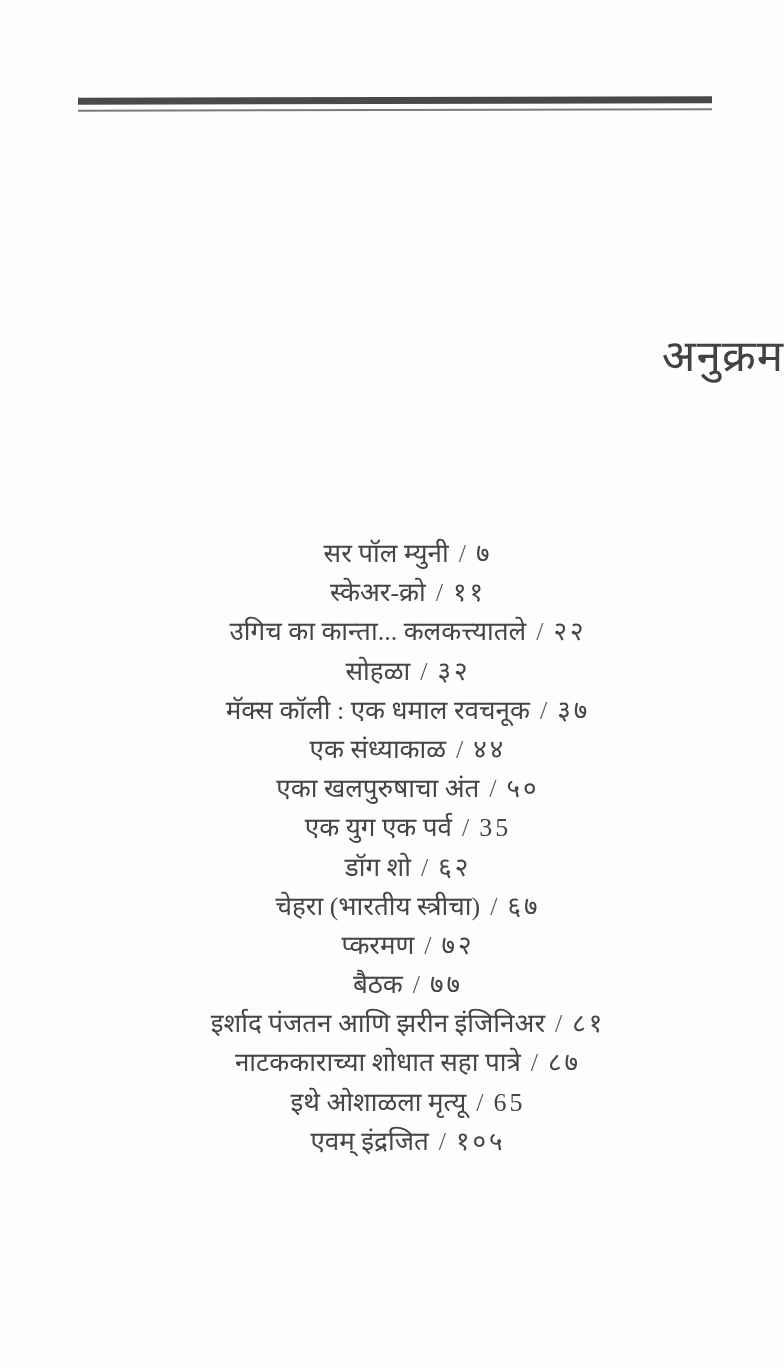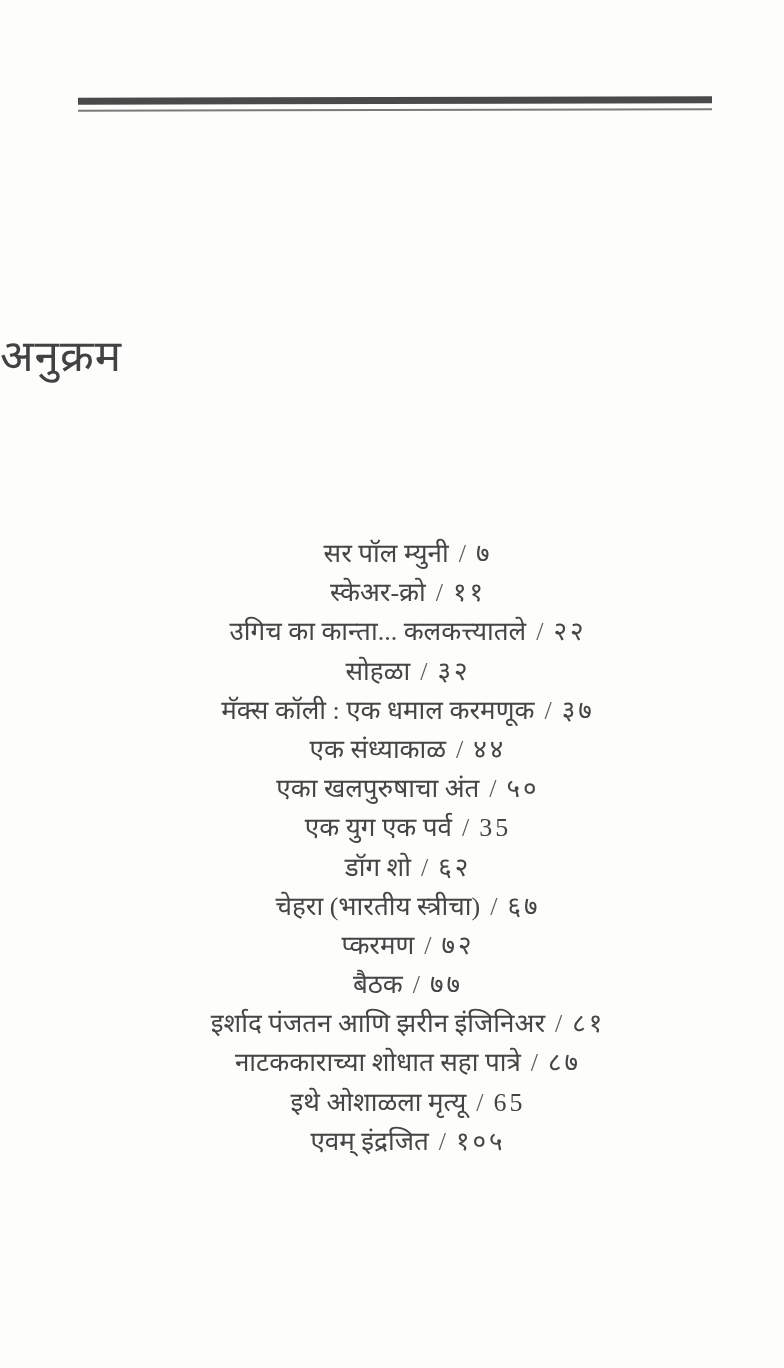--- a/index.html
+++ b/index.html
@@ -31,21 +31,21 @@
     height: 2px;
     background: #7a7a7a;
     margin-top: 5px;
   }
   .title {
     position: absolute;
     top: 324px;
     left: 0;
     width: 100%;
     margin: 0;
-    text-align: left;
+    text-align: right;
     font-size: 44px;
     font-weight: 500;
     letter-spacing: 1px;
     color: #424242;
   }
   .toc {
     position: absolute;
     top: 534px;
     left: 16px;
     width: 100%;
@@ -88,21 +88,21 @@
 
   <div class="toc-row">
     <span class="toc-title">उगिच का कान्ता... कलकत्त्यातले</span><span class="toc-sep">/</span><span class="toc-page">२२</span>
   </div>
 
   <div class="toc-row">
     <span class="toc-title">सोहळा</span><span class="toc-sep">/</span><span class="toc-page">३२</span>
   </div>
 
   <div class="toc-row">
-    <span class="toc-title">मॅक्स कॉली : एक धमाल करमणूक</span><span class="toc-sep">/</span><span class="toc-page">३७</span>
+    <span class="toc-title">मॅक्स कॉली : एक धमाल रवचनूक</span><span class="toc-sep">/</span><span class="toc-page">३७</span>
   </div>
 
   <div class="toc-row">
     <span class="toc-title">एक संध्याकाळ</span><span class="toc-sep">/</span><span class="toc-page">४४</span>
   </div>
 
   <div class="toc-row">
     <span class="toc-title">एका खलपुरुषाचा अंत</span><span class="toc-sep">/</span><span class="toc-page">५०</span>
   </div>
 

